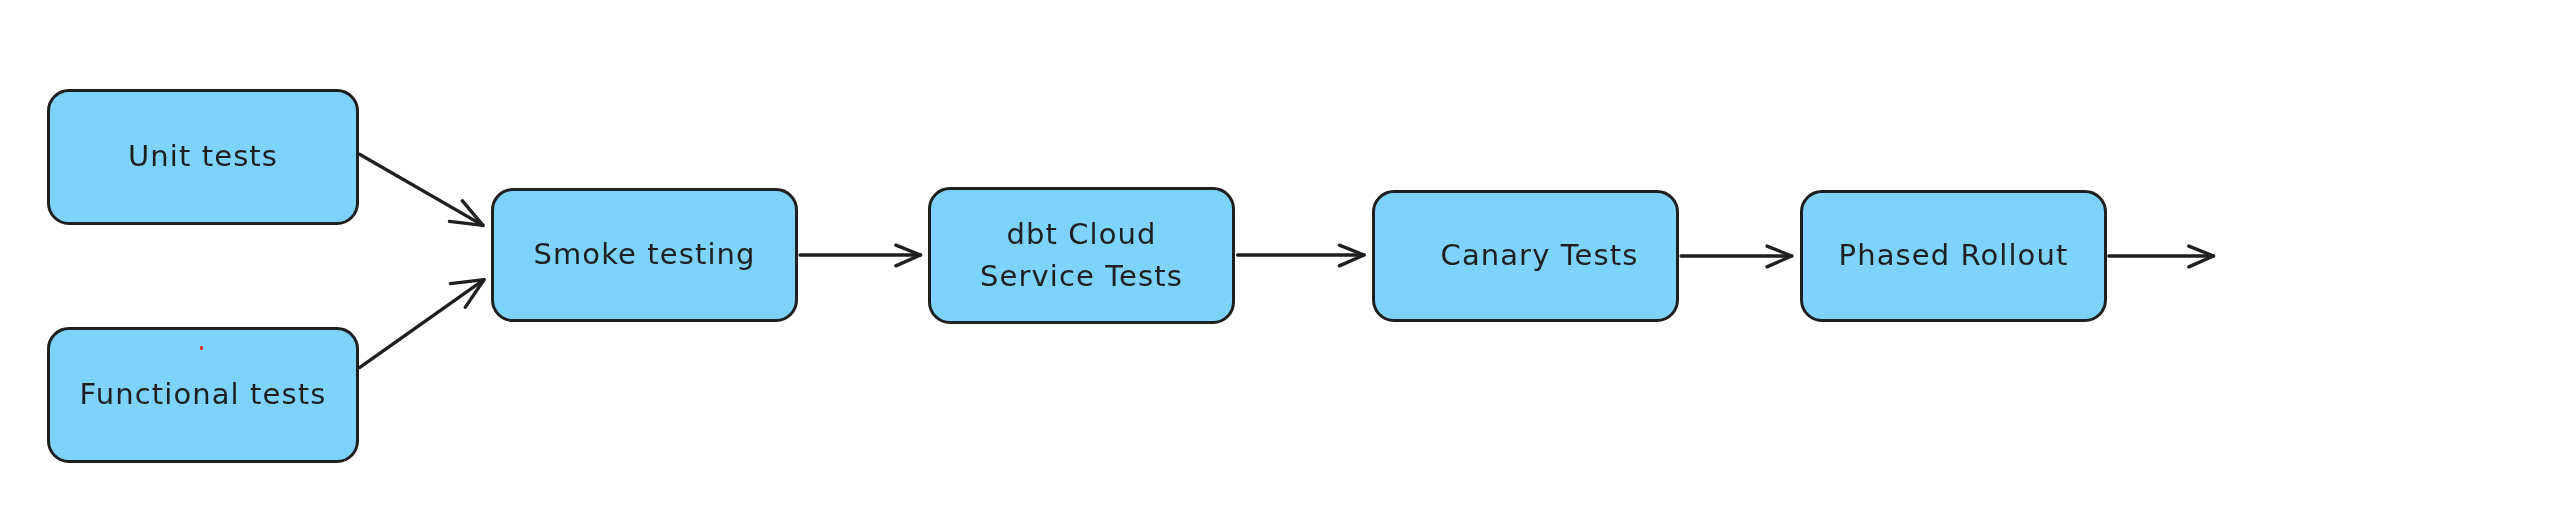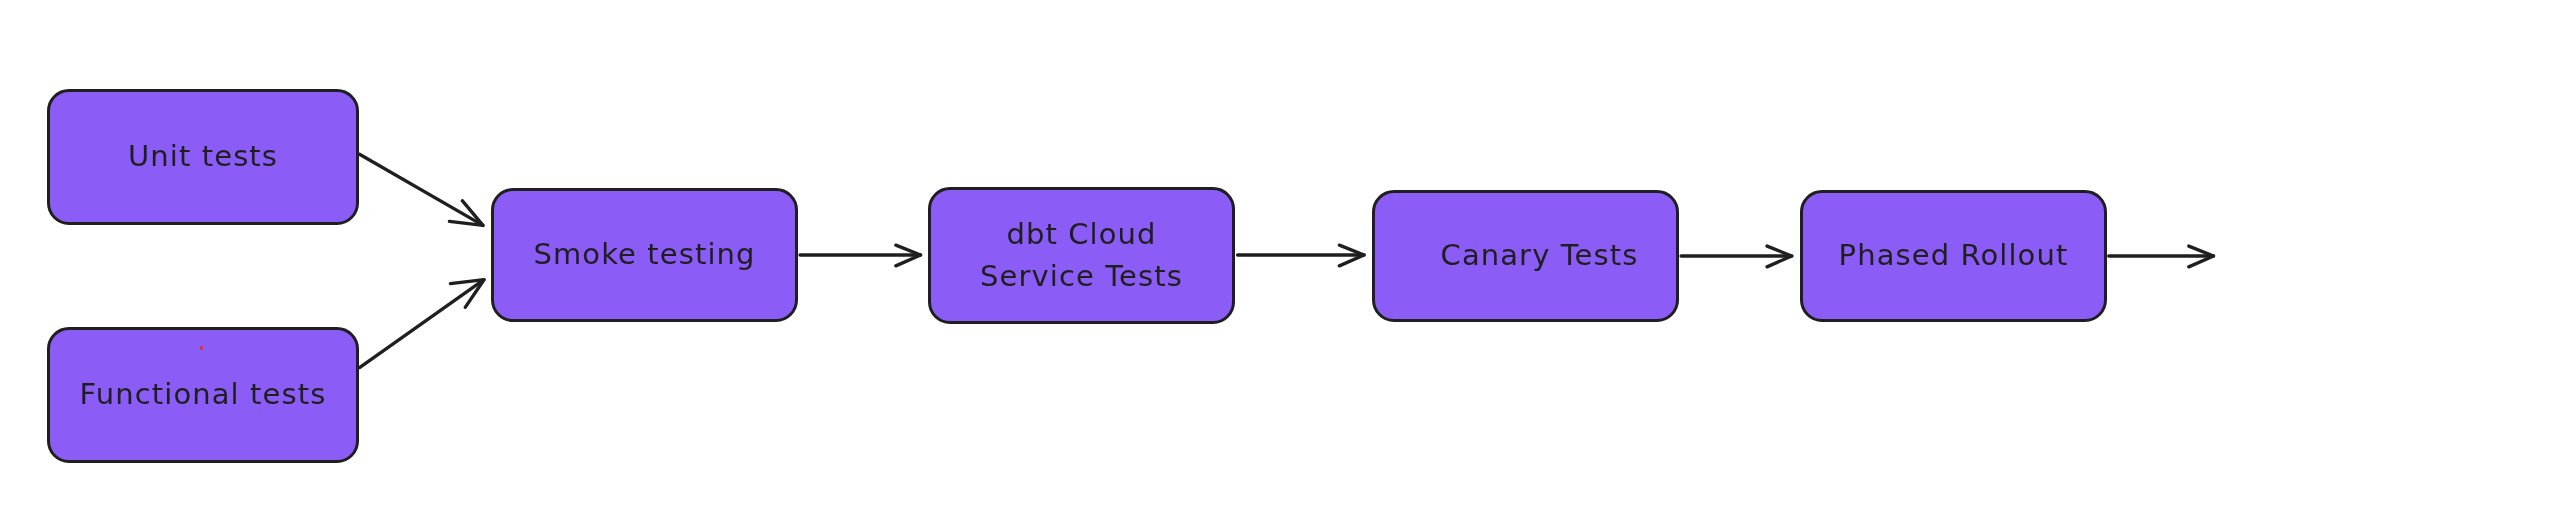--- a/index.html
+++ b/index.html
@@ -23,21 +23,21 @@
     position: absolute;
     left: 0;
     top: 0;
     width: 2576px;
     height: 510px;
     pointer-events: none;
   }
   .node {
     position: absolute;
     box-sizing: border-box;
-    background: #8b5cf6;
+    background: #7dd3fc;
     border: 3.2px solid #1f1f1f;
     border-radius: 22px;
     display: flex;
     align-items: center;
     justify-content: center;
     text-align: center;
   }
   .node-label {
     font-family: "DejaVu Sans", sans-serif;
     font-size: 29px;

